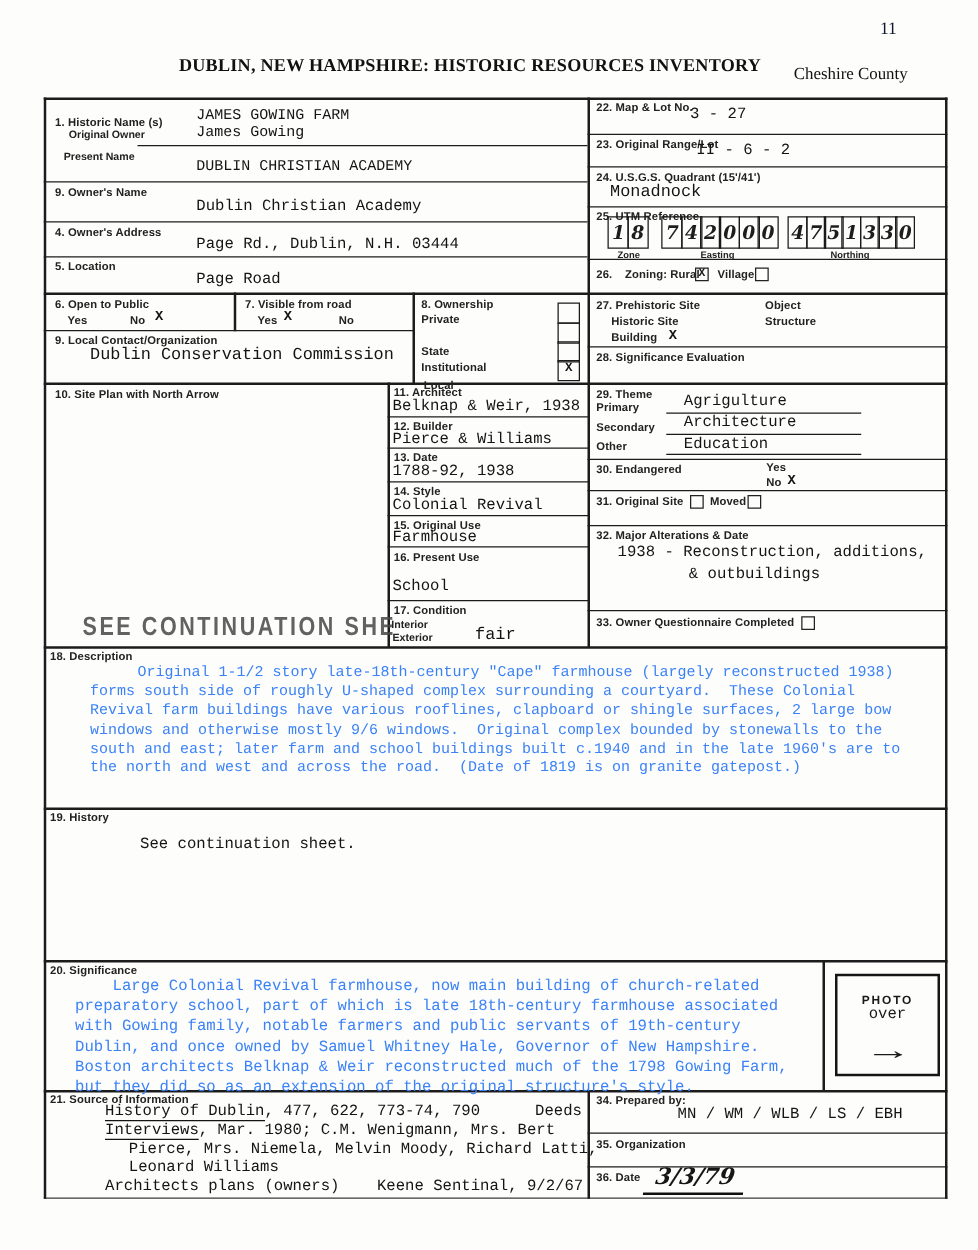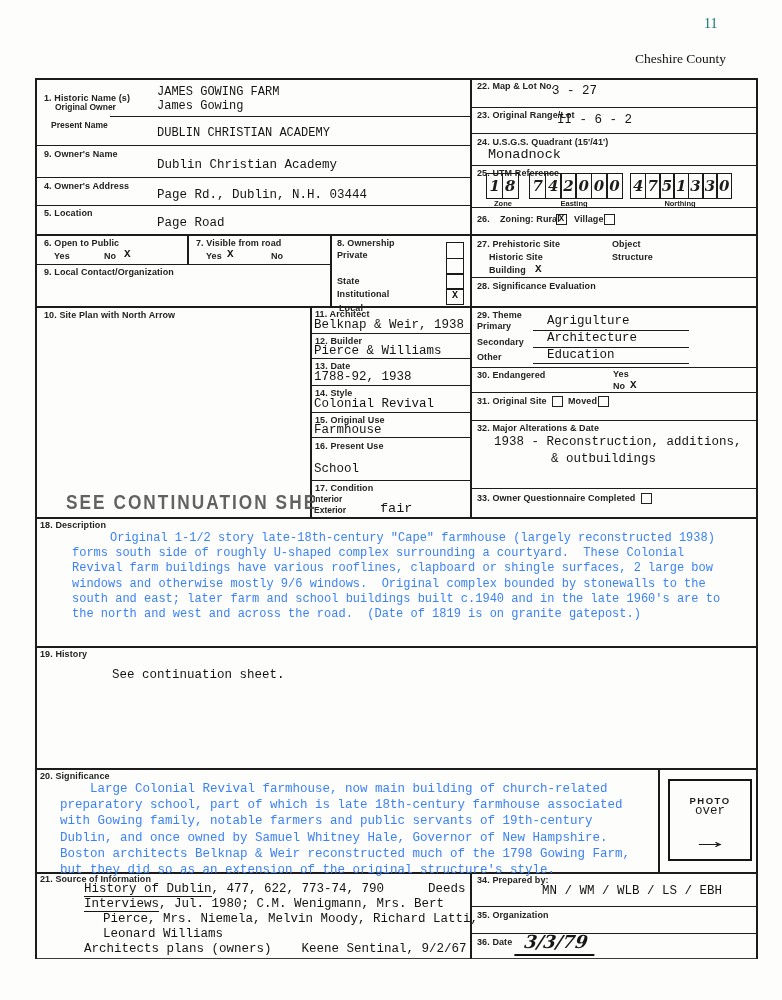--- a/index.html
+++ b/index.html
@@ -37,36 +37,37 @@
       font:12.5px "Liberation Mono",monospace;color:#141414;padding-left:14px;white-space:nowrap;}
   
   .stamp-clip{position:absolute;left:66px;top:490px;width:248px;height:27px;overflow:hidden;}
   .stamp-text{display:inline-block;white-space:nowrap;font:700 21px "Liberation Sans",sans-serif;
       letter-spacing:2.5px;color:#474747;opacity:.85;transform:scaleX(.82);transform-origin:left top;
       filter:blur(.3px);}
   
   .title{position:absolute;left:96px;top:45px;width:560px;text-align:center;
       font:700 14.5px "Liberation Serif",serif;color:#111;letter-spacing:.2px;}
   .county{position:absolute;left:635px;top:51px;font:13.5px "Liberation Serif",serif;color:#111;}
-  .pageno{position:absolute;left:704px;top:16px;font:14px "Liberation Serif",serif;color:#0f766e;}
+  .pageno{position:absolute;left:704px;top:16px;font:14px "Liberation Serif",serif;color:#0f172a;}
   
   .photo-box{position:absolute;left:668px;top:779px;width:80px;height:78px;border:2.5px solid #151515;}
   .photo-line{position:absolute;width:100%;text-align:center;}
   
   .u{text-decoration:none;border-bottom:1.4px solid #141414;}
   .date-hand{position:absolute;left:516px;top:931px;width:80px;text-align:center;
       font:700 italic 18px "DejaVu Serif",serif;color:#161616;border-bottom:2.5px solid #111;
       transform:skewX(-8deg);padding-bottom:2px;}
 </style>
 </head>
 <body>
 
 <div id="sheet">
 
   <div class="pageno">11</div>
+  <div class="title">DUBLIN, NEW HAMPSHIRE: HISTORIC RESOURCES INVENTORY</div>
   <div class="county">Cheshire County</div>
 
   <div class="hl" style="left:35px;top:78px;width:723px;"></div>
   <div class="hl thin" style="left:110px;top:116px;width:360px;"></div>
   <div class="hl thin" style="left:35px;top:145px;width:435px;"></div>
   <div class="hl thin" style="left:35px;top:177px;width:435px;"></div>
   <div class="hl thin" style="left:35px;top:205px;width:435px;"></div>
   <div class="hl" style="left:35px;top:234px;width:723px;"></div>
   <div class="hl thin" style="left:470px;top:107px;width:288px;"></div>
   <div class="hl thin" style="left:470px;top:133px;width:288px;"></div>
@@ -170,20 +171,21 @@
   <div class="lbl" style="left:337px;top:276px;">State</div>
   <div class="lbl" style="left:337px;top:289px;">Institutional</div>
   <div style="position:absolute;left:446px;top:244px;">
     <div class="own-box"></div>
     <div class="own-box"></div>
     <div class="own-box"></div>
     <div class="own-box">X</div>
   </div>
 
   <div class="lbl" style="left:44px;top:267px;">9. Local Contact/Organization</div>
+  <div class="tv tv-lg" style="left:72px;top:277px;">Dublin Conservation Commission</div>
 
   <div class="lbl" style="left:477px;top:239px;">27. Prehistoric Site</div>
   <div class="lbl" style="left:612px;top:239px;">Object</div>
   <div class="lbl" style="left:489px;top:252px;">Historic Site</div>
   <div class="lbl" style="left:612px;top:252px;">Structure</div>
   <div class="lbl" style="left:489px;top:265px;">Building</div>
   <div class="mark" style="left:535px;top:263px;">X</div>
   <div class="lbl" style="left:477px;top:281px;">28. Significance Evaluation</div>
 
   <div class="lbl" style="left:44px;top:310px;">10. Site Plan with North Arrow</div>
@@ -247,21 +249,21 @@
     <div class="photo-line" style="top:23px;font:12.5px 'Liberation Mono',monospace;text-align:center;">over</div>
     <div class="photo-line" style="top:48px;font-size:21px;"><span style="display:inline-block;transform:scaleX(1.8);">→</span></div>
   </div>
 
   <div class="lbl" style="left:40px;top:874px;">21. Source of Information</div>
   <div class="tv" style="left:84px;top:882px;">
     <span class="u">History of Dublin</span><span>, 477, 622, 773-74, 790</span>
   </div>
   <div class="tv" style="left:428px;top:882px;">Deeds</div>
   <div class="tv" style="left:84px;top:897px;">
-    <span class="u">Interviews</span><span>, Jul. 1980; C.M. Wenigmann, Mrs. Bert</span>
+    <span class="u">Interviews</span><span>, Mar. 1980; C.M. Wenigmann, Mrs. Bert</span>
   </div>
   <div class="tv" style="left:103px;top:912px;">Pierce, Mrs. Niemela, Melvin Moody, Richard Latti,</div>
   <div class="tv" style="left:103px;top:927px;">Leonard Williams</div>
   <div class="tv" style="left:84px;top:942px;">
     <span>Architects plans (owners)</span><span style="margin-left:30px;">Keene Sentinal, 9/2/67</span>
   </div>
 
   <div class="lbl" style="left:477px;top:875px;">34. Prepared by:</div>
   <div class="tv" style="left:542px;top:884px;">MN / WM / WLB / LS / EBH</div>
   <div class="lbl" style="left:477px;top:910px;">35. Organization</div>

